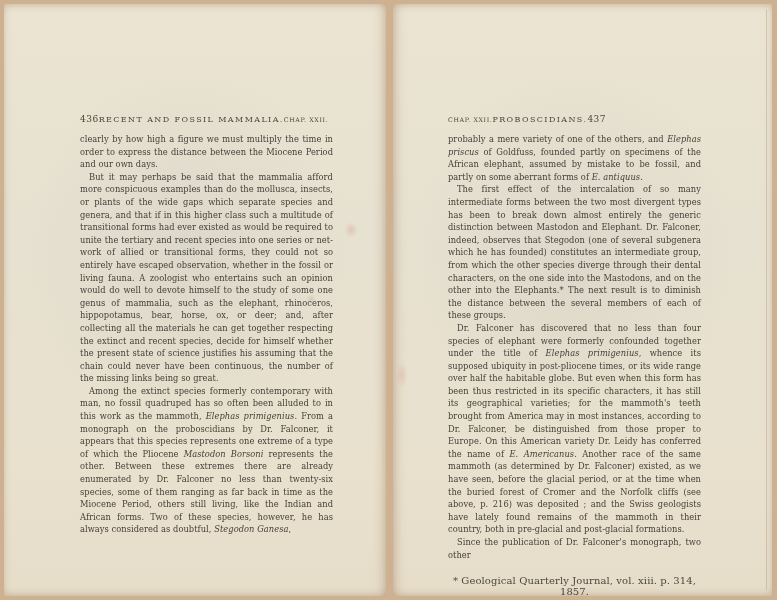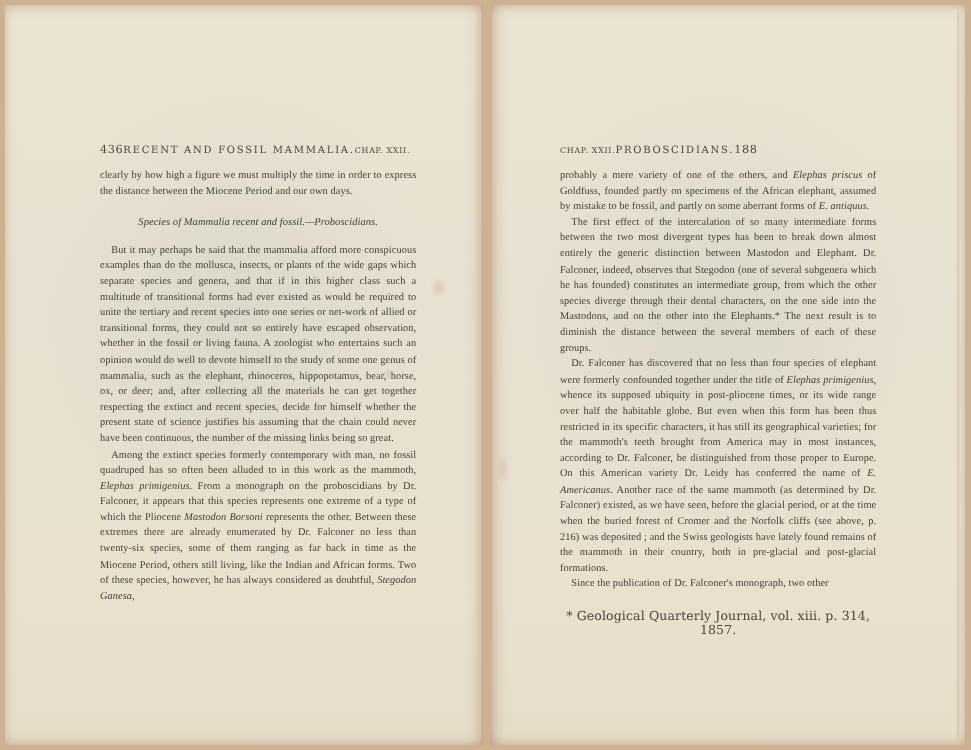--- a/index.html
+++ b/index.html
@@ -70,21 +70,20 @@
   .pagenum { font-size: 9px; letter-spacing: 0.5px; }
   .running-head { font-size: 8px; letter-spacing: 1.4px; margin-top: 31px; }
   .chap { font-size: 6.3px; letter-spacing: 0.6px; }
 
   .body-text {
     font-size: 8.3px;
     line-height: 12.6px;
     text-align: justify;
     letter-spacing: 0.05px;
     color: #45403a;
-    font-family: Liberation Serif, serif;
   }
   .body-text p { margin: 0; }
   .body-text p.indent { text-indent: 9px; }
   .body-text p.heading {
     text-align: center;
     font-style: italic;
     font-size: 8.4px;
     margin: 13px 0 9px 0;
     text-indent: 0;
   }
@@ -103,33 +102,32 @@
 
 <div class="page left">
   <div class="text-col">
     <div class="header">
       <span class="pagenum">436</span>
       <span class="running-head">RECENT AND FOSSIL MAMMALIA.</span>
       <span class="chap">CHAP. XXII.</span>
     </div>
     <div class="body-text">
         <p class=""><span>clearly by how high a figure we must multiply the time in order to express the distance between the Miocene Period and our own days.</span></p>
-        <p class="heading"><span class="it">Species of Mammalia recent and fossil.—Proboscidians.</span></p>
         <p class=" indent"><span>But it may perhaps be said that the mammalia afford more conspicuous examples than do the mollusca, insects, or plants of the wide gaps which separate species and genera, and that if in this higher class such a multitude of transitional forms had ever existed as would be required to unite the tertiary and recent species into one series or net-work of allied or transitional forms, they could not so entirely have escaped observation, whether in the fossil or living fauna.  A zoologist who entertains such an opinion would do well to devote himself to the study of some one genus of mammalia, such as the elephant, rhinoceros, hippopotamus, bear, horse, ox, or deer;  and, after collecting all the materials he can get together respecting the extinct and recent species, decide for himself whether the present state of science justifies his assuming that the chain could never have been continuous, the number of the missing links being so great.</span></p>
         <p class=" indent"><span>Among the extinct species formerly contemporary with man, no fossil quadruped has so often been alluded to in this work as the mammoth, </span><span class="it">Elephas primigenius</span><span>.  From a monograph on the proboscidians by Dr. Falconer, it appears that this species represents one extreme of a type of which the Pliocene </span><span class="it">Mastodon Borsoni</span><span> represents the other.  Between these extremes there are already enumerated by Dr. Falconer no less than twenty-six species, some of them ranging as far back in time as the Miocene Period, others still living, like the Indian and African forms.  Two of these species, however, he has always considered as doubtful, </span><span class="it">Stegodon Ganesa</span><span>,</span></p>
       </div>
   </div>
 </div>
 
 <div class="page right">
   <div class="text-col">
     <div class="header">
       <span class="chap">CHAP. XXII.</span>
       <span class="running-head">PROBOSCIDIANS.</span>
-      <span class="pagenum">188</span>
+      <span class="pagenum">437</span>
     </div>
     <div class="body-text">
         <p class=""><span>probably a mere variety of one of the others, and </span><span class="it">Elephas priscus</span><span> of Goldfuss, founded partly on specimens of the African elephant, assumed by mistake to be fossil, and partly on some aberrant forms of </span><span class="it">E. antiquus</span><span>.</span></p>
         <p class=" indent"><span>The first effect of the intercalation of so many intermediate forms between the two most divergent types has been to break down almost entirely the generic distinction between Mastodon and Elephant.  Dr. Falconer, indeed, observes that Stegodon (one of several subgenera which he has founded) constitutes an intermediate group, from which the other species diverge through their dental characters, on the one side into the Mastodons, and on the other into the Elephants.*  The next result is to diminish the distance between the several members of each of these groups.</span></p>
         <p class=" indent"><span>Dr. Falconer has discovered that no less than four species of elephant were formerly confounded together under the title of </span><span class="it">Elephas primigenius</span><span>, whence its supposed ubiquity in post-pliocene times, or its wide range over half the habitable globe.  But even when this form has been thus restricted in its specific characters, it has still its geographical varieties; for the mammoth's teeth brought from America may in most instances, according to Dr. Falconer, be distinguished from those proper to Europe.  On this American variety Dr. Leidy has conferred the name of </span><span class="it">E. Americanus</span><span>.  Another race of the same mammoth (as determined by Dr. Falconer) existed, as we have seen, before the glacial period, or at the time when the buried forest of Cromer and the Norfolk cliffs (see above, p. 216) was deposited ; and the Swiss geologists have lately found remains of the mammoth in their country, both in pre-glacial and post-glacial formations.</span></p>
         <p class=" indent"><span>Since the publication of Dr. Falconer's monograph, two other</span></p>
       </div>
     <div class="footnote">* Geological Quarterly Journal, vol. xiii. p. 314, 1857.</div>
   </div>
 </div>

